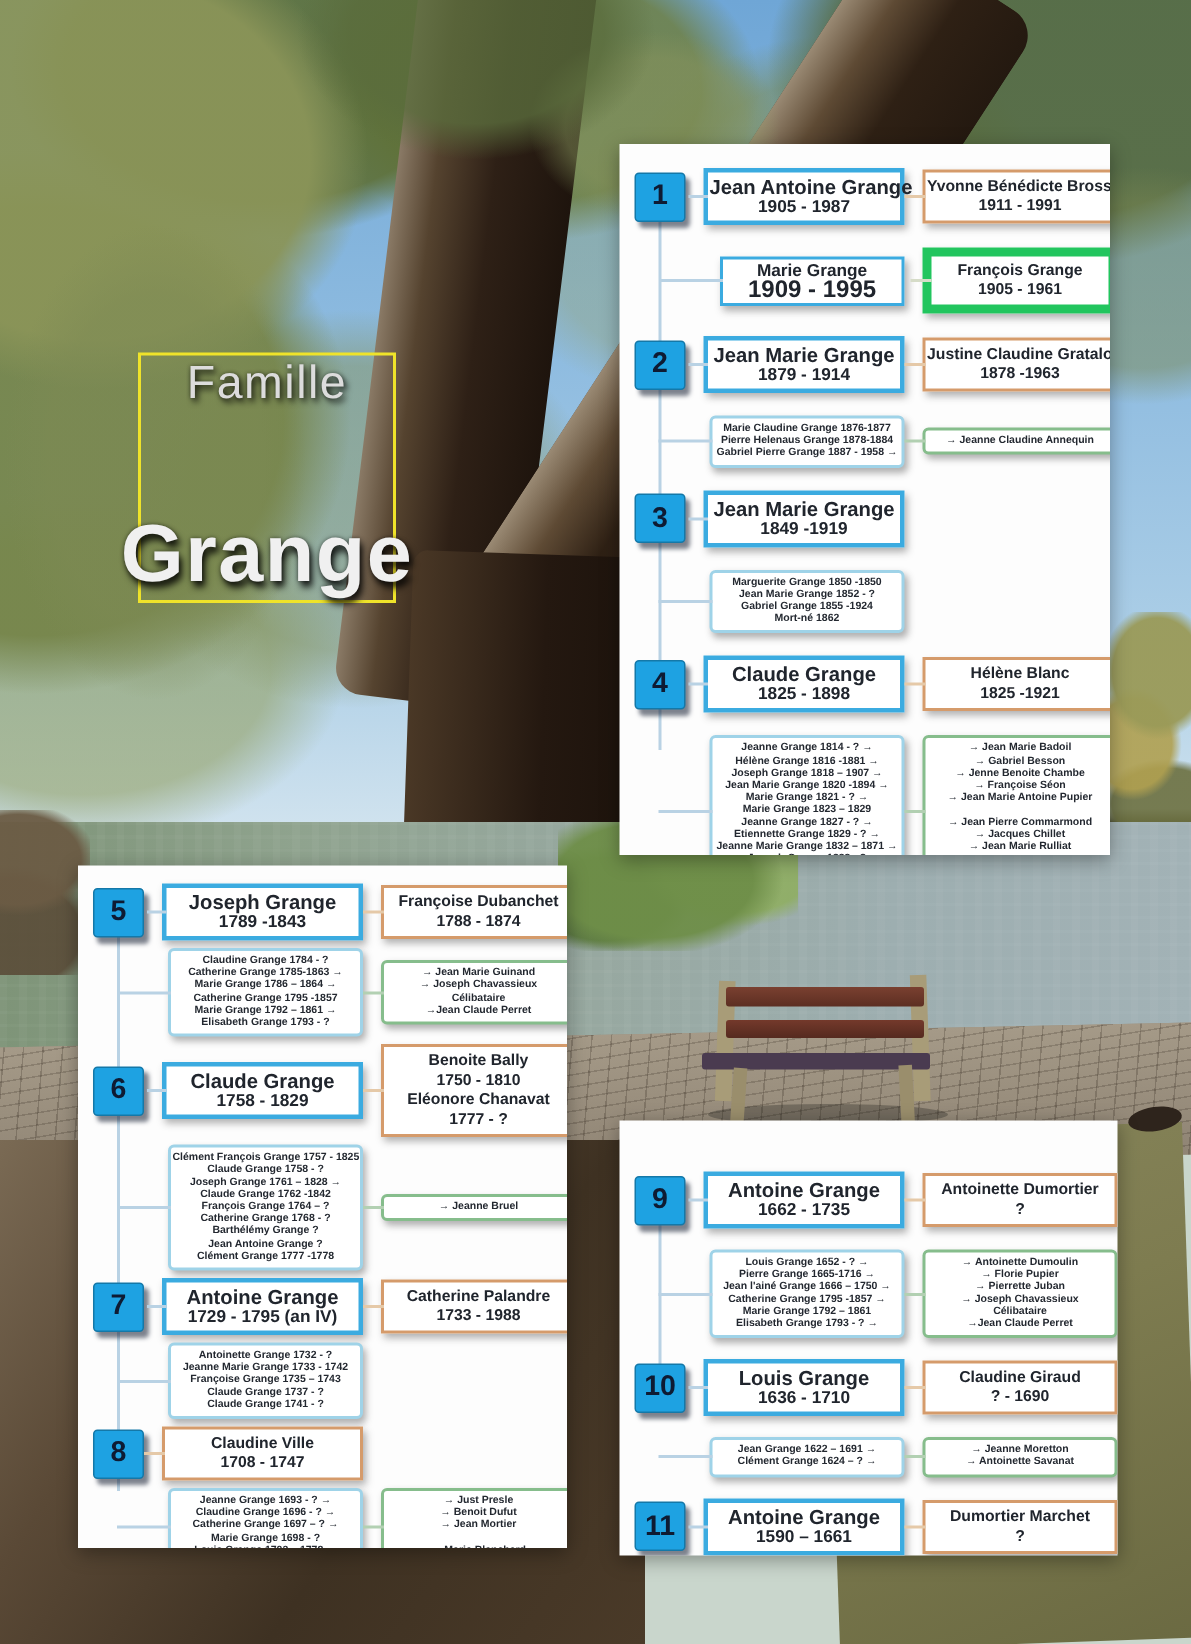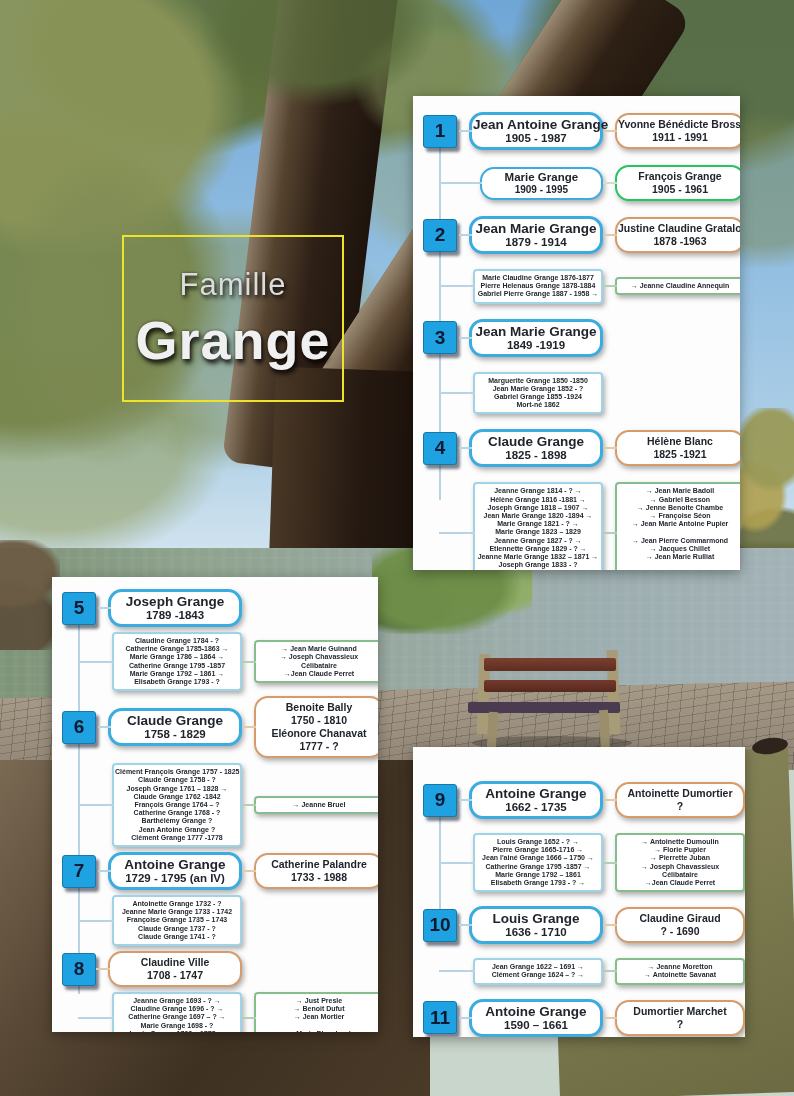--- a/index.html
+++ b/index.html
@@ -65,22 +65,22 @@
   .bench .shadow{left:6px;top:88px;width:160px;height:14px;border-radius:50%;background:rgba(30,30,25,.3);}
   .bench .post-l{left:12px;top:6px;width:11px;height:80px;background:#A89C78;transform:rotate(2deg);}
   .bench .post-r{left:142px;top:2px;width:11px;height:84px;background:#A89C78;transform:rotate(-2deg);}
   .bench .slat1{left:18px;top:10px;width:132px;height:13px;border-radius:2px;background:linear-gradient(180deg,#7A4030,#5C2E22);}
   .bench .slat2{left:18px;top:32px;width:132px;height:12px;border-radius:2px;background:linear-gradient(180deg,#74392B,#552A1F);}
   .bench .seat{left:2px;top:54px;width:152px;height:11px;border-radius:2px;background:#4A3B50;}
   .bench .leg-l{left:22px;top:64px;width:9px;height:36px;background:#9A8E6C;transform:rotate(4deg);}
   .bench .leg-r{left:134px;top:62px;width:9px;height:40px;background:#9A8E6C;transform:rotate(-3deg);}
 
   
-  .title-box{position:absolute;left:92px;top:235px;width:222px;height:167px;z-index:3;
-    border:2px solid #EFE32A;display:flex;flex-direction:column;align-items:center;justify-content:center;margin-left:30px;}
+  .title-box{position:absolute;left:92px;top:235px;width:172px;height:167px;z-index:3;
+    border:2px solid #EFE32A;display:flex;flex-direction:column;align-items:center;justify-content:space-between;}
   .title-l1{font-size:31px;color:#DCDCDC;letter-spacing:1px;
     text-shadow:2px 3px 4px rgba(0,0,0,.8),0 0 3px rgba(0,0,0,.45);}
   .title-l2{font-size:54px;font-weight:bold;color:#F0F0F0;margin-top:6px;letter-spacing:1px;
     text-shadow:2px 4px 5px rgba(0,0,0,.85),0 0 3px rgba(0,0,0,.5);}
 
   
   .panel{position:absolute;background:#FDFDFD;box-shadow:0 3px 12px rgba(0,0,0,.35);z-index:2;overflow:hidden;}
   .pA{left:413px;top:96px;width:327px;height:474px;}
   .pB{left:52px;top:577px;width:326px;height:455px;}
   .pC{left:413px;top:747px;width:332px;height:290px;}
@@ -94,36 +94,36 @@
   .row{display:grid;grid-template-columns:34px 134px 130px;column-gap:12px;align-items:center;position:relative;}
   .pA .row{margin-bottom:15px;}
   .pB .row{margin-bottom:5px;}
   .pC .row{margin-bottom:14px;}
   .cell{position:relative;}
 
   .badge{width:34px;height:33px;background:#1EA2E2;border:1px solid #1478A8;border-radius:3px;
     display:flex;align-items:center;justify-content:center;box-shadow:3px 4px 3px rgba(20,30,50,.55);}
   .badge span{font-size:19px;font-weight:bold;color:#0E1B33;}
 
-  .box{background:#fff;border-radius:14px;position:relative;box-shadow:2px 3px 5px rgba(60,60,60,.4);}
+  .box{background:#fff;border-radius:0;position:relative;box-shadow:2px 3px 5px rgba(60,60,60,.4);}
   .box::before{content:"";position:absolute;top:calc(50% - 1px);height:2px;background:#B9D2E4;}
   .person{border:3px solid #3BABE0;text-align:center;padding:2px 1px;color:#20252D;}
   .gen-row .person::before{left:-13px;width:13px;}
   .p-name{font-size:13.5px;line-height:15px;font-weight:bold;white-space:nowrap;}
   .p-dates{font-size:11.5px;line-height:13px;font-weight:bold;}
   .sib-row .person{border-width:2px;width:92%;margin-left:8%;}
   .sib-row .person::before{left:-42px;width:42px;}
   .sib-row .p-name{font-size:11.5px;line-height:13px;}
-  .sib-row .p-dates{font-size:10px;line-height:12px;}
+  .sib-row .p-dates{font-size:16px;line-height:12px;}
 
   .sp{text-align:center;padding:3px 1px;color:#20252D;width:100%;}
   .sp-line{font-size:10.5px;line-height:13px;font-weight:bold;white-space:nowrap;}
   .tan{border:2px solid #D59B6B;}
   .tan::before{left:-14px;width:14px;background:#E5C9A8;}
-  .pale{border:2px solid #22c55e;}
+  .pale{border:6px solid #22c55e;}
   .pale::before{left:-14px;width:14px;background:#D6DCC8;}
 
   .kids{border:2px solid #9FD3E8;border-radius:4px;text-align:center;padding:3px 1px;color:#232830;margin-left:4px;}
   .kids::before{left:-36px;width:36px;}
   .k-line{font-size:7px;line-height:8.2px;font-weight:bold;white-space:nowrap;}
   .splist{border:2px solid #86BD8C;border-radius:4px;text-align:center;padding:3px 1px;color:#232830;width:100%;}
   .splist::before{left:-14px;width:14px;background:#B2D0B2;}
   .sl-line{font-size:7px;line-height:8.2px;font-weight:bold;white-space:nowrap;min-height:8.2px;}
 </style>
 </head>
@@ -320,20 +320,26 @@
             <div class="badge">
               <span>5</span>
             </div>
           </div>
           <div class="cell main-cell">
             <div class="box person">
               <div class="p-name">Joseph Grange</div>
               <div class="p-dates">1789 -1843</div>
             </div>
           </div>
+          <div class="cell right-cell">
+            <div class="box sp tan">
+              <div class="sp-line">Françoise Dubanchet</div>
+              <div class="sp-line">1788 - 1874</div>
+            </div>
+          </div>
         </div>
         <div class="row kid-row">
           <div class="cell badge-cell"></div>
           <div class="cell main-cell">
             <div class="box kids">
               <div class="k-line">Claudine Grange 1784 - ?</div>
               <div class="k-line">Catherine Grange 1785-1863 →</div>
               <div class="k-line">Marie Grange 1786 – 1864 →</div>
               <div class="k-line">Catherine Grange 1795 -1857</div>
               <div class="k-line">Marie Grange 1792 – 1861 →</div>

